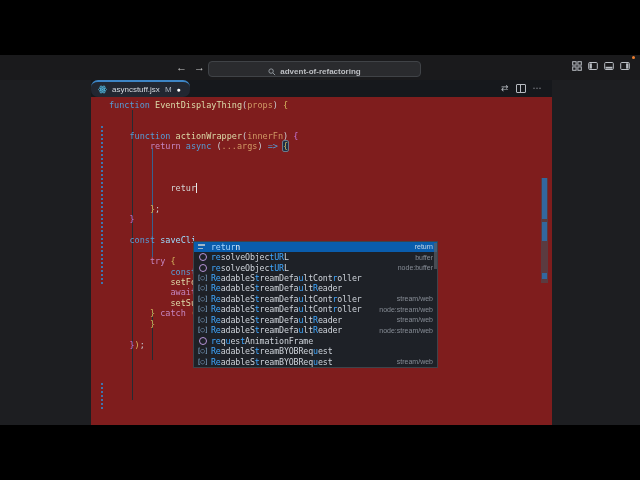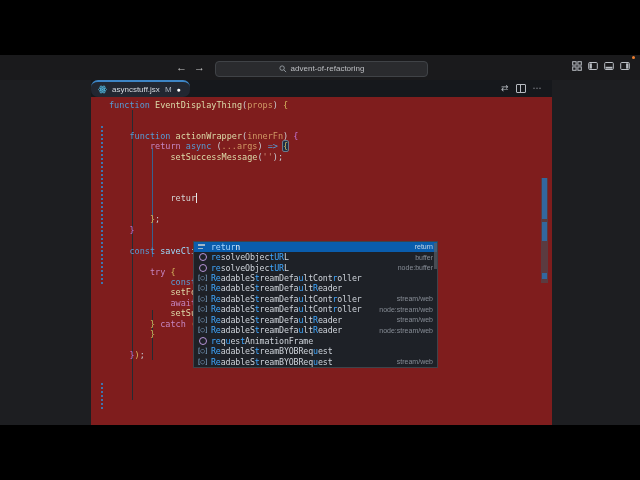--- a/index.html
+++ b/index.html
@@ -3,23 +3,23 @@
 <meta charset="utf-8">
 <style>
   html,body{margin:0;padding:0;background:#000;}
   body{width:640px;height:480px;position:relative;overflow:hidden;
        font-family:"Liberation Sans",sans-serif;-webkit-font-smoothing:antialiased;}
   .abs{position:absolute;}
 
   
   .titlebar{left:0;top:55px;width:640px;height:25px;background:#1a1a1c;}
   .navarrow{top:6px;font-size:11px;line-height:13px;color:#c9c9c9;cursor:default;}
-  .cmdbox{left:215px;top:5.5px;width:211px;height:14px;background:#2a2b2e;
-          border:1px solid #404347;border-radius:4px;display:flex;align-items:center;
-          justify-content:center;gap:4px;}
+  .cmdbox{left:208px;top:5.5px;width:211px;height:14px;background:#2a2b2e;
+          border:1px solid #404347;border-radius:4px;display:flex;align-items:flex-end;
+          justify-content:center;gap:4px;font-weight:bold;}
   .cmdtext{font-size:8px;color:#bdbfc3;white-space:nowrap;}
   .winicons{left:572px;top:6px;display:flex;gap:6px;align-items:center;}
   .odot{left:632px;top:56px;width:3px;height:3px;border-radius:50%;background:#f07f2f;}
 
   
   .leftbg {left:0;  top:80px;width:91px; height:345px;background:#1d1e21;}
   .rightbg{left:552px;top:80px;width:88px;height:345px;background:#1d1e21;}
 
   
   .egroup{left:91px;top:80px;width:461px;height:345px;background:#14161b;}
@@ -160,21 +160,20 @@
     <div class="abs guide" style="left:40.5px;top:13px;height:290px"></div>
     <div class="abs guide active" style="left:61px;top:51px;height:109px"></div>
     <div class="abs guide" style="left:61px;top:213px;height:50px"></div>
 
     <div class="abs code">
         <div class="line" style="--ind: 0;"><span class="tk-kd">function </span><span class="tk-fn">EventDisplayThing</span><span class="tk-pt">(</span><span class="tk-pm">props</span><span class="tk-pt">) </span><span class="tk-b1">{</span></div>
         <div class="line" style="--ind: 0;"></div>
         <div class="line" style="--ind: 0;"></div>
         <div class="line" style="--ind: 4;"><span class="tk-kd">function </span><span class="tk-fn">actionWrapper</span><span class="tk-pt">(</span><span class="tk-pm">innerFn</span><span class="tk-pt">) </span><span class="tk-b2">{</span></div>
         <div class="line" style="--ind: 8;"><span class="tk-kc">return </span><span class="tk-kd">async </span><span class="tk-pt">(</span><span class="tk-pm">...args</span><span class="tk-pt">) </span><span class="tk-kd">=&gt; </span><span class="tk-b1 tk-hl">{</span></div>
-        <div class="line" style="--ind: 12;"><span class="tk-fn">setSuccessMessage</span><span class="tk-pt">(</span><span class="tk-st">''</span><span class="tk-pt">);</span></div>
         <div class="line" style="--ind: 0;"></div>
         <div class="line" style="--ind: 0;"></div>
         <div class="line" style="--ind: 0;"></div>
         <div class="line" style="--ind: 12;"><span class="tk-tx">retur</span><span class="cursor"></span></div>
         <div class="line" style="--ind: 0;"></div>
         <div class="line" style="--ind: 8;"><span class="tk-b1">}</span><span class="tk-pt">;</span></div>
         <div class="line" style="--ind: 4;"><span class="tk-b2">}</span></div>
         <div class="line" style="--ind: 0;"></div>
         <div class="line" style="--ind: 4;"><span class="tk-kd">const </span><span class="tk-vr">saveCli</span></div>
         <div class="line" style="--ind: 0;"></div>

